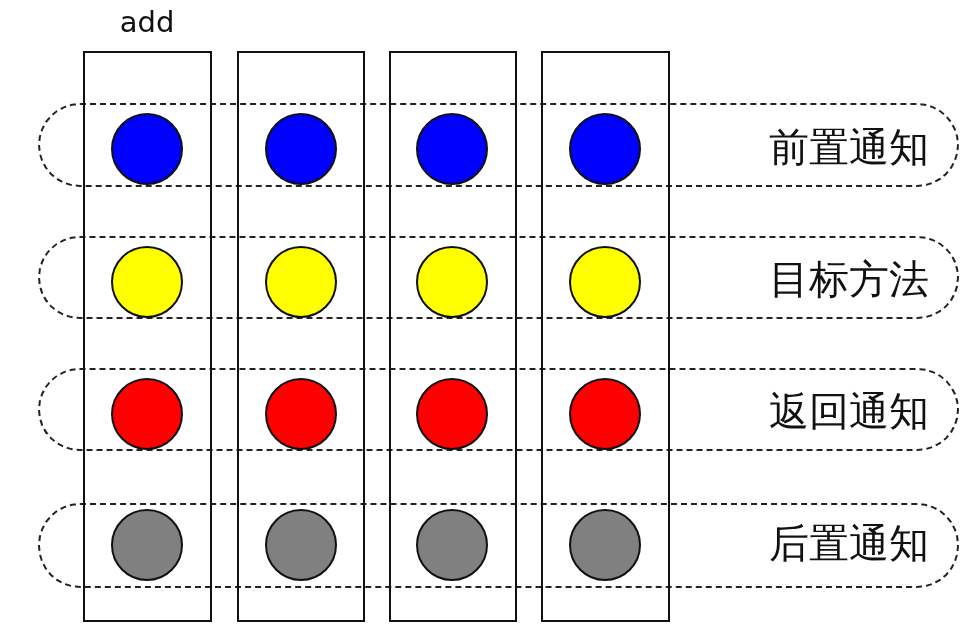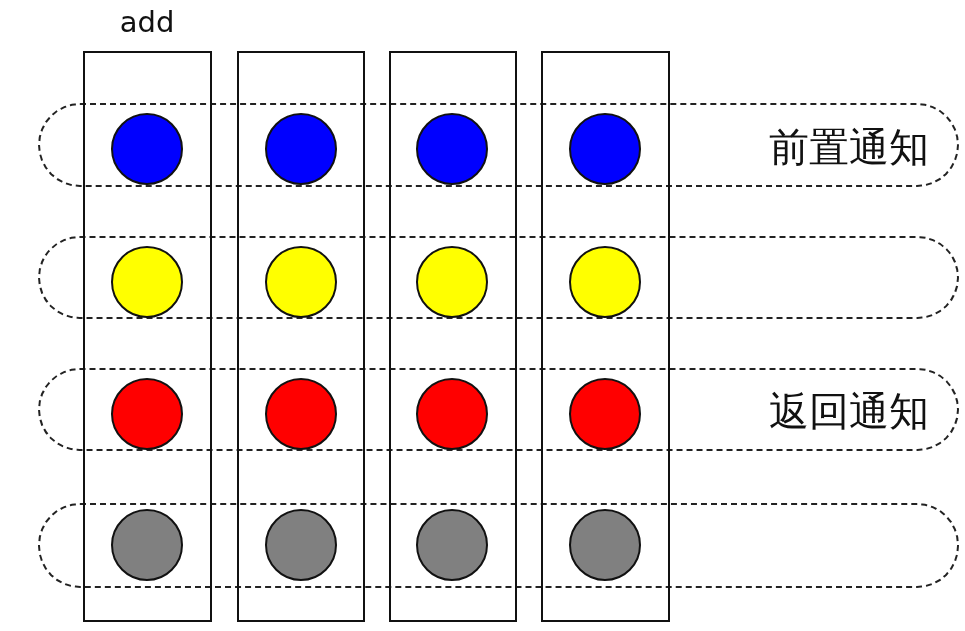--- a/index.html
+++ b/index.html
@@ -48,15 +48,17 @@
   <div class="dot" style="left:265px;top:378px;background:#ff0000;"></div>
   <div class="dot" style="left:416px;top:378px;background:#ff0000;"></div>
   <div class="dot" style="left:569px;top:378px;background:#ff0000;"></div>
 
   <div class="dot" style="left:111px;top:509px;background:#808080;"></div>
   <div class="dot" style="left:265px;top:509px;background:#808080;"></div>
   <div class="dot" style="left:416px;top:509px;background:#808080;"></div>
   <div class="dot" style="left:569px;top:509px;background:#808080;"></div>
 
   <div class="row-label" style="top:122px;">前置通知</div>
+  <div class="row-label" style="top:254px;">目标方法</div>
   <div class="row-label" style="top:386px;">返回通知</div>
+  <div class="row-label" style="top:518px;">后置通知</div>
 
 </div>
 
 </body></html>

